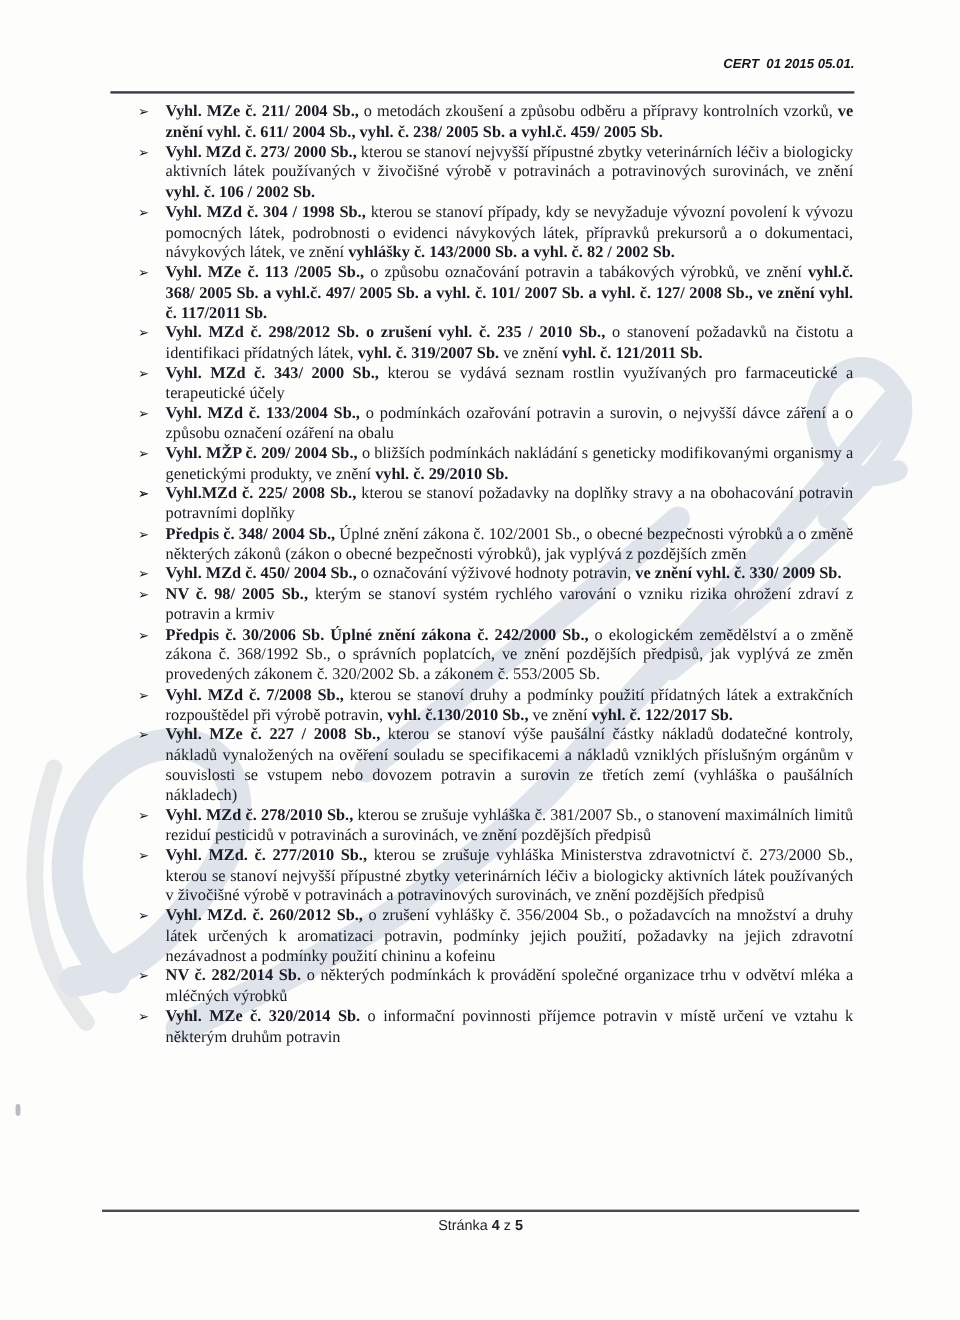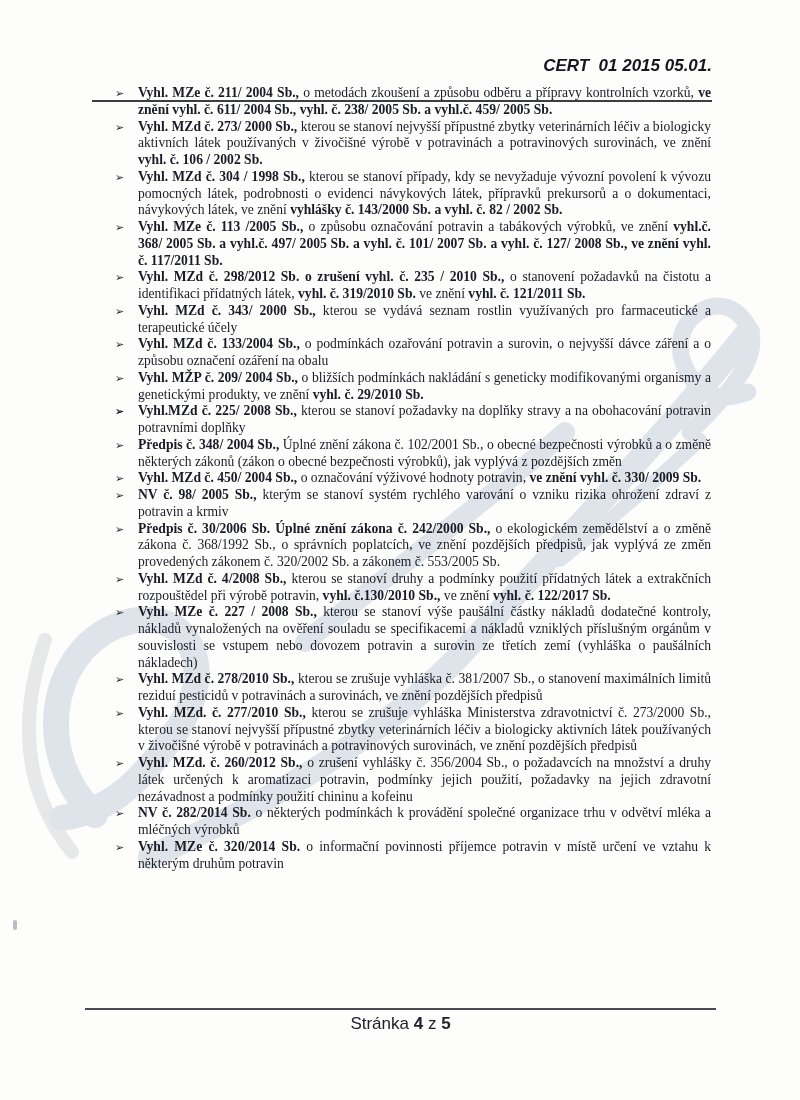--- a/index.html
+++ b/index.html
@@ -17,21 +17,21 @@
     position:absolute;left:0;top:0;width:800px;height:1100px;
     z-index:1;pointer-events:none;
   }
   
   .doc-header{
     position:absolute;left:92px;top:36px;width:620px;z-index:2;
     border-bottom:2px solid #3c3c44;
     text-align:right;
     font-family:"Liberation Sans",sans-serif;
     font-style:italic;font-weight:bold;
-    font-size:17px;color:#16161e;
+    font-size:11px;color:#16161e;
     padding-bottom:4px;white-space:pre;
   }
   
   .doc-body{
     position:absolute;left:138px;top:85px;width:573px;z-index:2;
   }
   ul.doc-list{list-style:none;margin:0;padding:0;}
   li.doc-item{
     position:relative;
     text-align:justify;
@@ -44,21 +44,21 @@
     font-family:"DejaVu Sans",sans-serif;
     font-size:11px;color:#1a1b26;
   }
   .bold{font-weight:bold;margin-top:22px;}
   
   .doc-footer{
     position:absolute;left:85px;top:1008px;width:631px;z-index:2;
     border-top:2px solid #4a4a52;
     text-align:center;
     font-family:"Liberation Sans",sans-serif;
-    font-size:17px;color:#21222c;
+    font-size:12px;color:#21222c;
     padding-top:4px;
   }
   .doc-footer .num{font-weight:bold;}
   .edge-artifact{
     position:absolute;left:13px;top:920px;width:4px;height:10px;
     background:#b9bcc2;border-radius:2px;z-index:1;
   }
 </style>
 </head>
 <body>
@@ -81,31 +81,31 @@
   <div class="doc-header">
     <span>CERT  01 2015 05.01.</span>
   </div>
 
   <div class="doc-body">
     <ul class="doc-list">
         <li class="doc-item"><span class="bullet">➢</span><span class="bold">Vyhl. MZe č. 211/ 2004 Sb., </span><span>o metodách zkoušení a způsobu odběru a přípravy kontrolních vzorků, </span><span class="bold">ve znění vyhl. č. 611/ 2004 Sb., vyhl. č. 238/ 2005 Sb. a vyhl.č. 459/ 2005 Sb.</span></li>
         <li class="doc-item"><span class="bullet">➢</span><span class="bold">Vyhl. MZd č. 273/ 2000 Sb., </span><span>kterou se stanoví nejvyšší přípustné zbytky veterinárních léčiv a biologicky aktivních látek používaných v živočišné výrobě v potravinách a potravinových surovinách, ve znění </span><span class="bold">vyhl. č. 106 / 2002 Sb.</span></li>
         <li class="doc-item"><span class="bullet">➢</span><span class="bold">Vyhl. MZd č. 304 / 1998 Sb., </span><span>kterou se stanoví případy, kdy se nevyžaduje vývozní povolení k vývozu pomocných látek, podrobnosti o evidenci návykových látek, přípravků prekursorů a o dokumentaci, návykových látek, ve znění </span><span class="bold">vyhlášky č. 143/2000 Sb. a vyhl. č. 82 / 2002 Sb.</span></li>
         <li class="doc-item"><span class="bullet">➢</span><span class="bold">Vyhl. MZe č. 113 /2005 Sb., </span><span>o způsobu označování potravin a tabákových výrobků, ve znění </span><span class="bold">vyhl.č. 368/ 2005 Sb. a vyhl.č. 497/ 2005 Sb. a vyhl. č. 101/ 2007 Sb. a vyhl. č. 127/ 2008 Sb., ve znění vyhl. č. 117/2011 Sb.</span></li>
-        <li class="doc-item"><span class="bullet">➢</span><span class="bold">Vyhl. MZd č. 298/2012 Sb. o zrušení vyhl. č. 235 / 2010 Sb., </span><span>o stanovení požadavků na čistotu a identifikaci přídatných látek, </span><span class="bold">vyhl. č. 319/2010 Sb. </span><span>ve znění </span><span class="bold">vyhl. č. 121/2011 Sb.</span></li>
+        <li class="doc-item"><span class="bullet">➢</span><span class="bold">Vyhl. MZd č. 298/2012 Sb. o zrušení vyhl. č. 235 / 2010 Sb., </span><span>o stanovení požadavků na čistotu a identifikaci přídatných látek, </span><span class="bold">vyhl. č. 319/2007 Sb. </span><span>ve znění </span><span class="bold">vyhl. č. 121/2011 Sb.</span></li>
         <li class="doc-item"><span class="bullet">➢</span><span class="bold">Vyhl. MZd č. 343/ 2000 Sb., </span><span>kterou se vydává seznam rostlin využívaných pro farmaceutické a terapeutické účely</span></li>
         <li class="doc-item"><span class="bullet">➢</span><span class="bold">Vyhl. MZd č. 133/2004 Sb., </span><span>o podmínkách ozařování potravin a surovin, o nejvyšší dávce záření a o způsobu označení ozáření na obalu</span></li>
         <li class="doc-item"><span class="bullet">➢</span><span class="bold">Vyhl. MŽP č. 209/ 2004 Sb., </span><span>o bližších podmínkách nakládání s geneticky modifikovanými organismy a genetickými produkty, ve znění </span><span class="bold">vyhl. č. 29/2010 Sb.</span></li>
         <li class="doc-item"><span class="bullet">➢</span></li>
         <li class="doc-item"><span class="bullet">➢</span><span class="bold">Vyhl.MZd č. 225/ 2008 Sb., </span><span>kterou se stanoví požadavky na doplňky stravy a na obohacování potravin potravními doplňky</span></li>
         <li class="doc-item"><span class="bullet">➢</span><span class="bold">Předpis č. 348/ 2004 Sb., </span><span>Úplné znění zákona č. 102/2001 Sb., o obecné bezpečnosti výrobků a o změně některých zákonů (zákon o obecné bezpečnosti výrobků), jak vyplývá z pozdějších změn</span></li>
         <li class="doc-item"><span class="bullet">➢</span><span class="bold">Vyhl. MZd č. 450/ 2004 Sb., </span><span>o označování výživové hodnoty potravin, </span><span class="bold">ve znění vyhl. č. 330/ 2009 Sb.</span></li>
         <li class="doc-item"><span class="bullet">➢</span><span class="bold">NV č. 98/ 2005 Sb., </span><span>kterým se stanoví systém rychlého varování o vzniku rizika ohrožení zdraví z potravin a krmiv</span></li>
         <li class="doc-item"><span class="bullet">➢</span><span class="bold">Předpis č. 30/2006 Sb. Úplné znění zákona č. 242/2000 Sb., </span><span>o ekologickém zemědělství a o změně zákona č. 368/1992 Sb., o správních poplatcích, ve znění pozdějších předpisů, jak vyplývá ze změn provedených zákonem č. 320/2002 Sb. a zákonem č. 553/2005 Sb.</span></li>
-        <li class="doc-item"><span class="bullet">➢</span><span class="bold">Vyhl. MZd č. 4/2008 Sb., </span><span>kterou se stanoví druhy a podmínky použití přídatných látek a extrakčních rozpouštědel při výrobě potravin, </span><span class="bold">vyhl. č.130/2010 Sb., </span><span>ve znění </span><span class="bold">vyhl. č. 122/2017 Sb.</span></li>
+        <li class="doc-item"><span class="bullet">➢</span><span class="bold">Vyhl. MZd č. 7/2008 Sb., </span><span>kterou se stanoví druhy a podmínky použití přídatných látek a extrakčních rozpouštědel při výrobě potravin, </span><span class="bold">vyhl. č.130/2010 Sb., </span><span>ve znění </span><span class="bold">vyhl. č. 122/2017 Sb.</span></li>
         <li class="doc-item"><span class="bullet">➢</span><span class="bold">Vyhl. MZe č. 227 / 2008 Sb., </span><span>kterou se stanoví výše paušální částky nákladů dodatečné kontroly, nákladů vynaložených na ověření souladu se specifikacemi a nákladů vzniklých příslušným orgánům v souvislosti se vstupem nebo dovozem potravin a surovin ze třetích zemí (vyhláška o paušálních nákladech)</span></li>
         <li class="doc-item"><span class="bullet">➢</span><span class="bold">Vyhl. MZd č. 278/2010 Sb., </span><span>kterou se zrušuje vyhláška č. 381/2007 Sb., o stanovení maximálních limitů reziduí pesticidů v potravinách a surovinách, ve znění pozdějších předpisů</span></li>
         <li class="doc-item"><span class="bullet">➢</span><span class="bold">Vyhl. MZd. č. 277/2010 Sb., </span><span>kterou se zrušuje vyhláška Ministerstva zdravotnictví č. 273/2000 Sb., kterou se stanoví nejvyšší přípustné zbytky veterinárních léčiv a biologicky aktivních látek používaných v živočišné výrobě v potravinách a potravinových surovinách, ve znění pozdějších předpisů</span></li>
         <li class="doc-item"><span class="bullet">➢</span><span class="bold">Vyhl. MZd. č. 260/2012 Sb., </span><span>o zrušení vyhlášky č. 356/2004 Sb., o požadavcích na množství a druhy látek určených k aromatizaci potravin, podmínky jejich použití, požadavky na jejich zdravotní nezávadnost a podmínky použití chininu a kofeinu</span></li>
         <li class="doc-item"><span class="bullet">➢</span><span class="bold">NV č. 282/2014 Sb. </span><span>o některých podmínkách k provádění společné organizace trhu v odvětví mléka a mléčných výrobků</span></li>
         <li class="doc-item"><span class="bullet">➢</span><span class="bold">Vyhl. MZe č. 320/2014 Sb. </span><span>o informační povinnosti příjemce potravin v místě určení ve vztahu k některým druhům potravin</span></li>
       </ul>
   </div>
 
   <div class="doc-footer">

